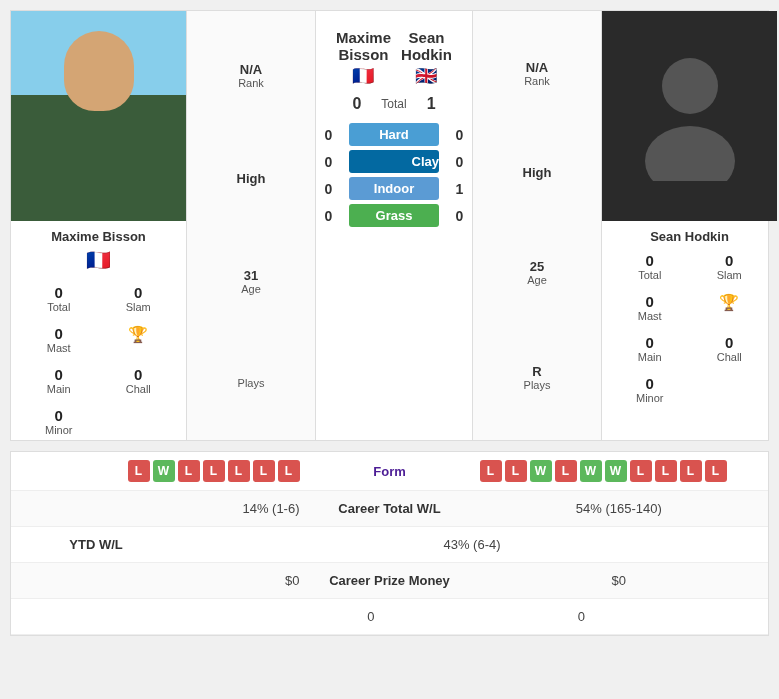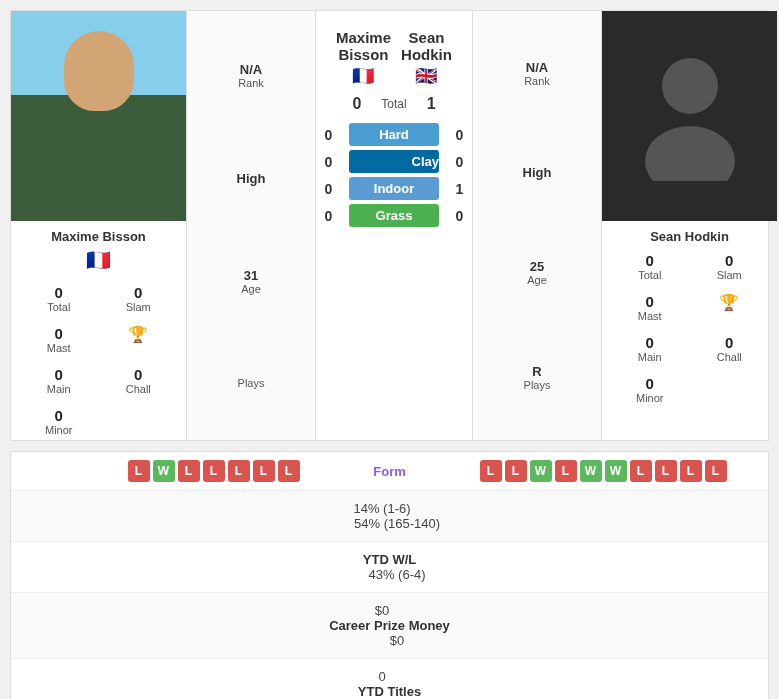--- a/index.html
+++ b/index.html
@@ -210,21 +210,21 @@
       flex: 1;
       text-align: right;
       padding-right: 15px;
     }
 
     .form-center {
       width: 150px;
       text-align: center;
       font-weight: bold;
       font-size: 13px;
-      color: #8b5cf6;
+      color: #4c1d95;
       flex-shrink: 0;
     }
 
     .form-right {
       flex: 1;
       text-align: left;
       padding-left: 15px;
     }
 
     .form-badges {
@@ -251,21 +251,20 @@
 
     .badge-w { background: #5cb85c; }
     .badge-l { background: #d9534f; }
 
     .data-row {
       display: flex;
       align-items: center;
       padding: 10px 10px;
       border-bottom: 1px solid #eee;
       background: #fff;
-      flex-direction: column;
     }
 
     .data-row:nth-child(odd) {
       background: #fafafa;
     }
 
     .data-value-left {
       flex: 1;
       text-align: right;
       padding-right: 15px;
@@ -518,32 +517,32 @@
             <div class="badge badge-l">L</div>
             <div class="badge badge-l">L</div>
             <div class="badge badge-l">L</div>
           </div>
       </div>
     </div>
 
     <div id="stats-rows-container">
         <div class="data-row">
     <div class="data-value-left">14% (1-6)</div>
+    <div class="data-label-center">Career Total W/L</div>
     <div class="data-value-right">54% (165-140)</div>
   </div>
         <div class="data-row">
     <div class="data-label-center">YTD W/L</div>
     <div class="data-value-right">43% (6-4)</div>
   </div>
         <div class="data-row">
     <div class="data-value-left">$0</div>
     <div class="data-label-center">Career Prize Money</div>
     <div class="data-value-right">$0</div>
   </div>
         <div class="data-row">
     <div class="data-value-left">0</div>
-    <div class="data-label-center">YTD Titles</div>
     <div class="data-value-right">0</div>
   </div>
       </div>
   </div>
 
 </div>
 
 </body></html>

